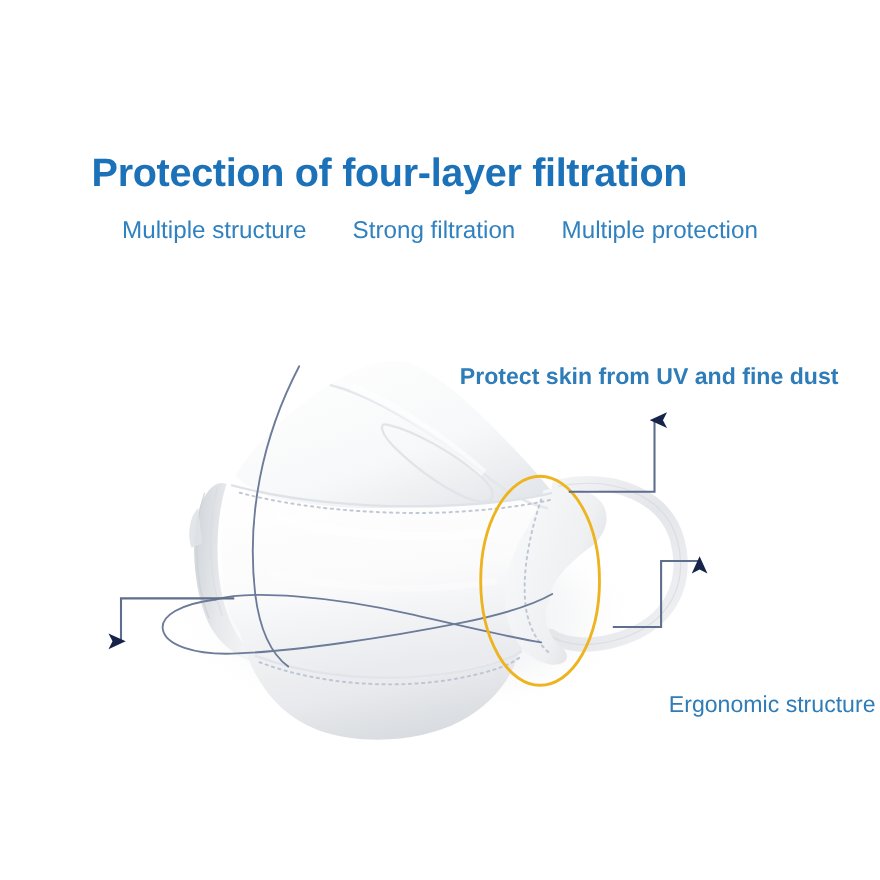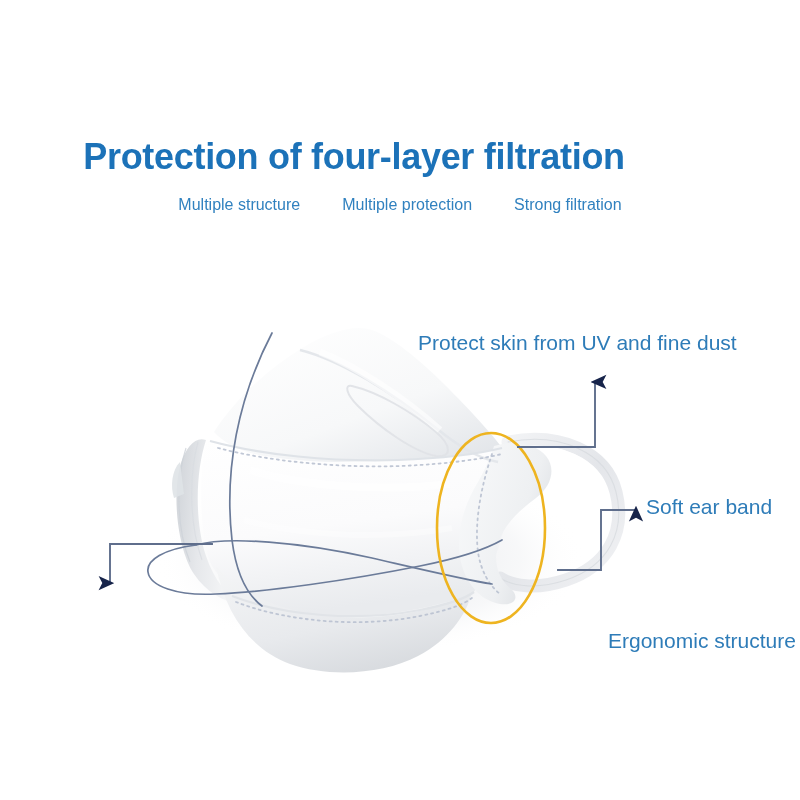--- a/index.html
+++ b/index.html
@@ -32,34 +32,34 @@
     white-space: nowrap;
   }
   #subtitle-row {
     position: absolute;
     left: 0;
     top: 196px;
     width: 800px;
     display: flex;
     justify-content: center;
     gap: 42px;
-    font-size: 16px;
+    font-size: 22px;
     color: #3081bf;
     white-space: nowrap;
   }
   .sub-item { white-space: nowrap; }
 
   
   .callout {
     position: absolute;
     font-size: 21px;
     color: #2e7cb8;
     white-space: nowrap;
   }
-  #label-uv        { left: 418px; top: 331px; }
+  #label-uv        { left: 418px; top: 331px; font-weight: bold; }
   #label-earband   { left: 646px; top: 495px; }
   #label-ergonomic { left: 560px; top: 629px; margin-left: 48px; }
   #label-ushape    { left: 18px;  top: 600px; }
 
   
   #artwork {
     position: absolute;
     left: 0;
     top: 0;
     width: 800px;
@@ -225,24 +225,23 @@
       <path marker-end="url(#arrRight)" d="M558 570 L601 570 L601 510 L636 510"></path>
 
       <path marker-end="url(#arrDown)" d="M212 544 L110 544 L110 583"></path>
     </g>
   </svg>
 
   <div id="title">Protection of four-layer filtration</div>
 
   <div id="subtitle-row">
     <span class="sub-item">Multiple structure</span>
+    <span class="sub-item">Strong filtration</span>
     <span class="sub-item">Multiple protection</span>
-    <span class="sub-item">Strong filtration</span>
   </div>
 
   <div class="callout" id="label-uv">Protect skin from UV and fine dust</div>
 
-  <div class="callout" id="label-earband">Soft ear band</div>
 
   <div class="callout" id="label-ergonomic">Ergonomic structure</div>
 
 
 </div>
 
 </body></html>

